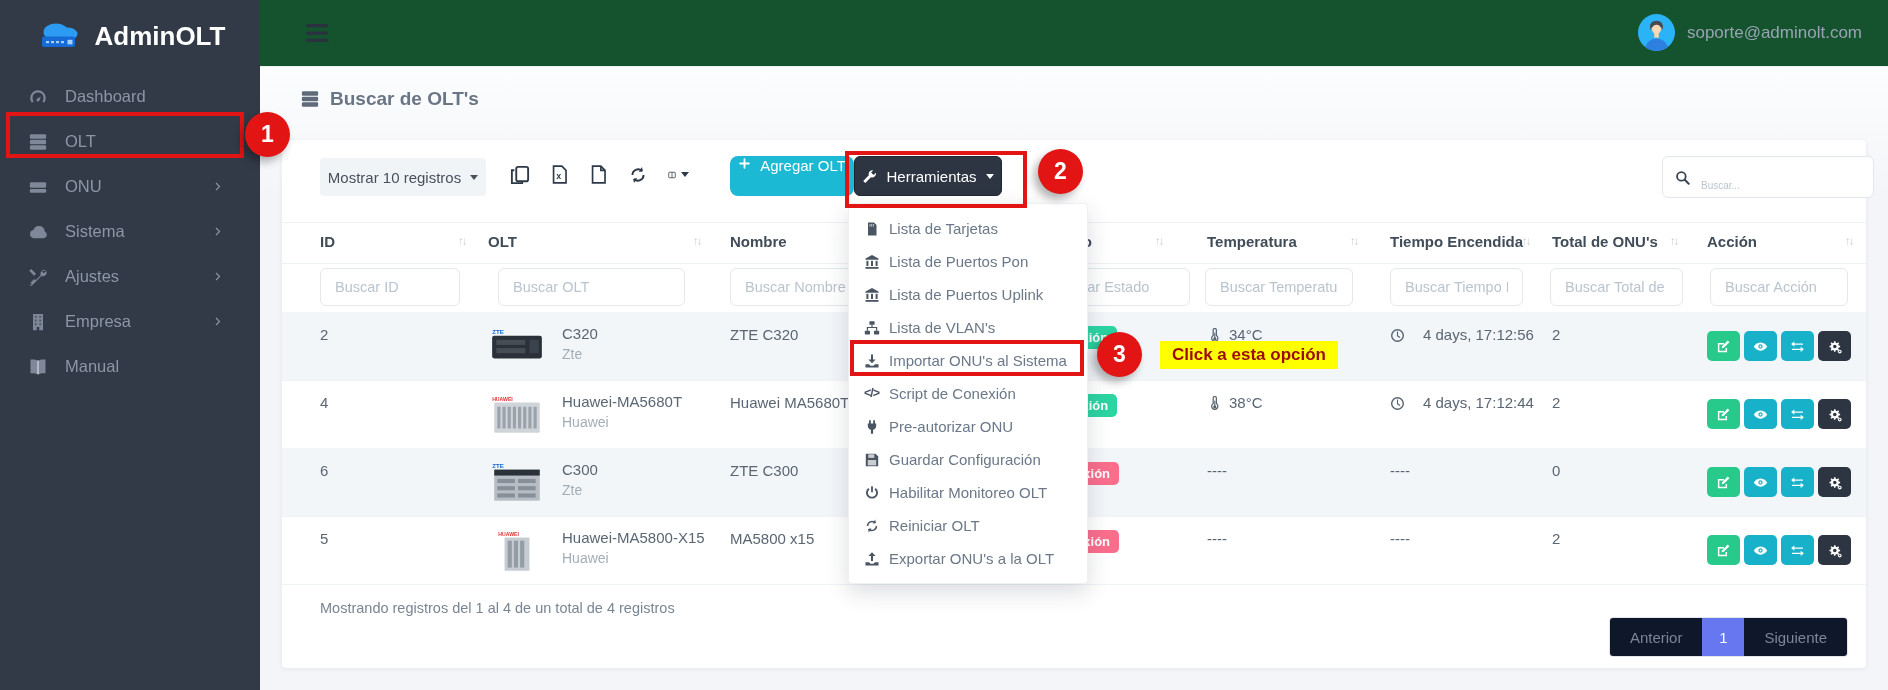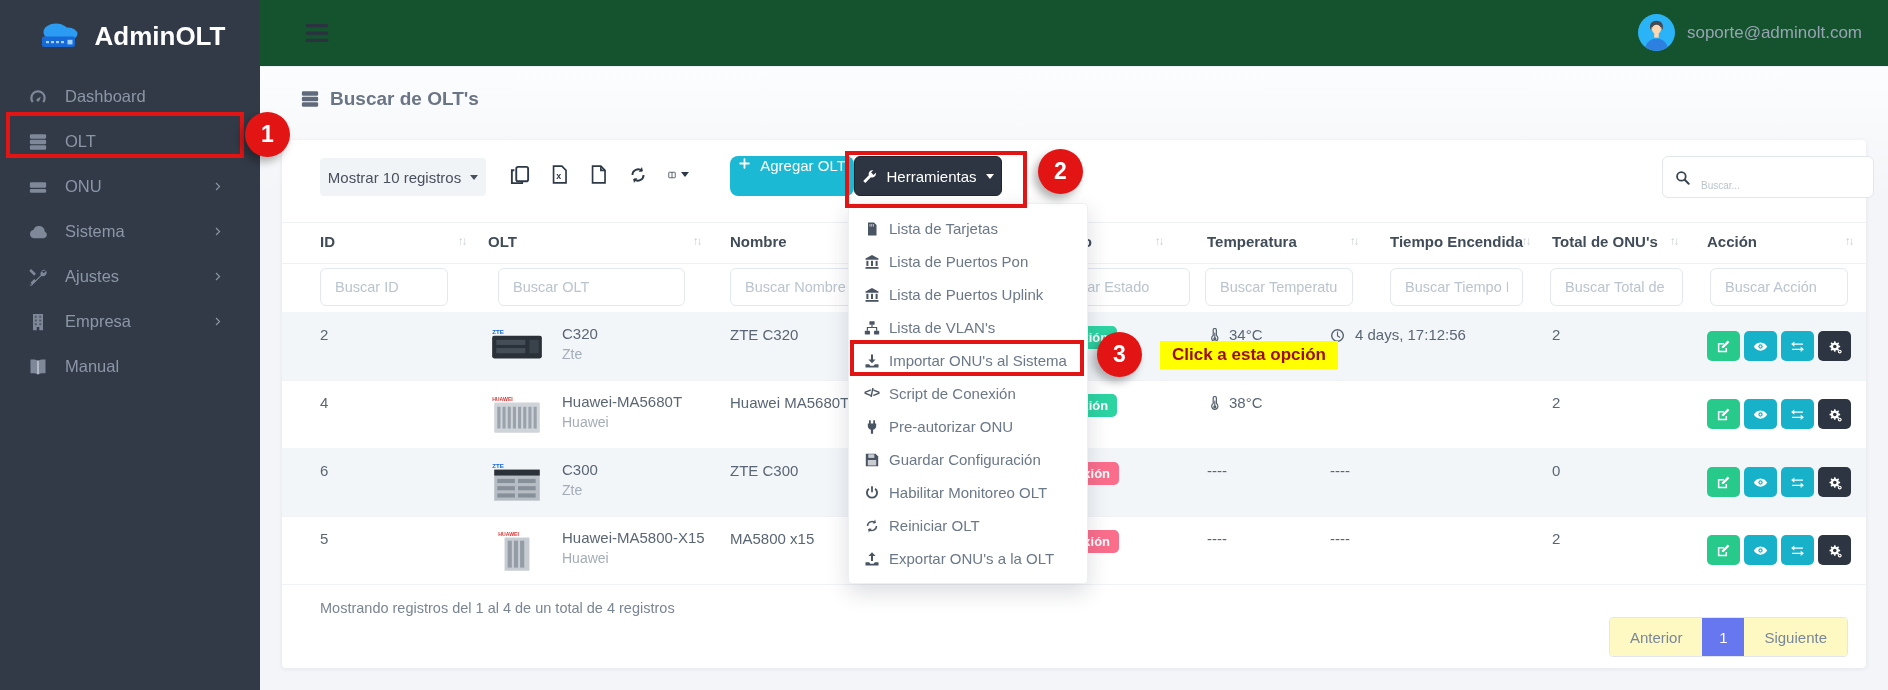--- a/index.html
+++ b/index.html
@@ -39,36 +39,36 @@
   
   .thead{position:absolute;left:0;top:82px;width:1584px;height:40px;border-top:1px solid #eef1f5;border-bottom:1px solid #eef1f5;}
   .th{position:absolute;top:10px;font-size:15px;font-weight:bold;color:#414c59;cursor:pointer;}
   .sort{position:absolute;top:12px;font-size:11.5px;color:#c7ced6;cursor:pointer;}
   .f-input{position:absolute;top:128px;height:38px;border:1px solid #e3e8ee;border-radius:6px;padding:0 14px;font-size:14.5px;color:#5a6673;background:#fff;outline:none;font-family:inherit;box-sizing:border-box;}
   .trow{position:absolute;left:0;width:1584px;height:68px;border-bottom:1px solid #f0f3f6;}
   .trow.alt{background:#f3f6f9;}
   .cell{position:absolute;top:0;height:100%;display:flex;align-items:flex-start;padding-top:14px;font-size:15px;color:#5a6673;box-sizing:border-box;}
   .cell.mid{align-items:center;padding-top:0;}
   .cid{left:38px}.colt-img{left:206px;width:58px}.colt-txt{left:280px;flex-direction:column;align-items:flex-start;gap:4px;padding-top:13px}
-  .cnom{left:448px}.cest{left:736px}.ctem{left:925px;gap:7px}.ctie{left:1048px;gap:10px}.ctot{left:1270px}
+  .cnom{left:448px}.cest{left:736px}.ctem{left:925px;gap:7px}.ctie{left:1108px;gap:18px}.ctot{left:1270px}
   .cact{left:1425px;gap:4px;align-items:center;padding-top:0}
   .brand{color:#a3adb8;font-size:14px;}
   .device{width:58px;height:42px;display:block;}
   .mini-ico{width:15px;height:15px;color:#57636f;display:inline-flex;margin-top:2px;}
   .badge{display:inline-block;padding:4px 9px;border-radius:5px;color:#fff;font-size:13px;font-weight:bold;white-space:nowrap;}
   .badge[data-variant="green"]{background:var(--green-badge,#2cd4a2);margin-left:22px;}
   .badge[data-variant="pink"]{background:var(--pink-badge,#fa6e8c);}
   .abtn{width:33px;height:30px;border-radius:5px;border:none;display:flex;align-items:center;justify-content:center;color:#fff;cursor:pointer;padding:0;}
   .abtn .ico15{width:15px;height:15px;display:inline-flex;}
   .abtn.green{background:var(--green-btn,#27ca8a);}
   .abtn.teal{background:var(--teal-btn,#17b2c9);}
   .abtn.dark{background:var(--dark-btn,#2c3541);}
   .tfoot{position:absolute;left:38px;top:460px;font-size:14.5px;color:#7a8593;}
   .pager{position:absolute;right:18px;top:477px;display:flex;border:1px solid #e2e7ee;border-radius:4px;overflow:hidden;background:#fff;}
-  .pbtn{height:38px;display:flex;align-items:center;justify-content:center;font-size:15px;color:#7a8699;background:#fef9c3;padding:0 20px;cursor:pointer;border:none;font-family:inherit;}
+  .pbtn{height:38px;display:flex;align-items:center;justify-content:center;font-size:15px;color:#7a8699;background:#0f172a;padding:0 20px;cursor:pointer;border:none;font-family:inherit;}
   .pbtn.active{background:var(--pagination-active,#6777ef);color:#fff;padding:0;width:42px;}
   
   .dropdown{position:absolute;left:848px;top:203px;width:238px;background:#fff;border:1px solid #edf0f3;border-radius:4px;box-shadow:0 8px 22px rgba(30,40,60,.16);padding:8px 0;z-index:20;}
   .ditem{display:flex;align-items:center;gap:9px;height:33px;padding:0 15px;font-size:15px;color:#6b7888;cursor:pointer;white-space:nowrap;}
   .ditem .ico{width:16px;height:16px;color:#4a5563;display:inline-flex;flex:none;}
   .txt-ico{font-weight:bold;font-size:12.5px;letter-spacing:-1px;}
   
   .anno-box{position:absolute;border:4px solid var(--annotation-red,#e31414);z-index:40;pointer-events:none;box-sizing:border-box;}
   .marker{position:absolute;width:45px;height:45px;border-radius:50%;background:var(--annotation-red,#e31414);color:#fff;font-weight:bold;font-size:23px;display:flex;align-items:center;justify-content:center;z-index:41;box-shadow:-4px 5px 8px rgba(0,0,0,.3);}
   .callout{position:absolute;left:1160px;top:341px;background:var(--callout-bg,#ffff00);color:var(--callout-text,#9c0b0b);font-size:17px;font-weight:bold;padding:4px 12px;z-index:41;white-space:nowrap;}
@@ -314,21 +314,21 @@
       <span class="th" style="left:925px">Temperatura</span>
         <span class="sort" style="left:1068px"><span style="letter-spacing:-2px">↑↓</span></span>
       <span class="th" style="left:1108px">Tiempo Encendida</span>
         <span class="sort" style="left:1240px"><span style="letter-spacing:-2px">↑↓</span></span>
       <span class="th" style="left:1270px">Total de ONU's</span>
         <span class="sort" style="left:1388px"><span style="letter-spacing:-2px">↑↓</span></span>
       <span class="th" style="left:1425px">Acción</span>
         <span class="sort" style="left:1563px"><span style="letter-spacing:-2px">↑↓</span></span>
     </div>
 
-    <input class="f-input" style="left: 38px; width: 128px;" placeholder="Buscar ID">
+    <input class="f-input" style="left: 38px; width: 140px;" placeholder="Buscar ID">
     <input class="f-input" style="left: 216px; width: 187px; border-radius: 6px;" placeholder="Buscar OLT">
     <input class="f-input" style="left: 448px; width: 200px;" placeholder="Buscar Nombre">
     <input class="f-input" style="left: 758px; width: 150px;" placeholder="Buscar Estado">
     <input class="f-input" style="left: 923px; width: 148px;" placeholder="Buscar Temperatura">
     <input class="f-input" style="left: 1108px; width: 133px;" placeholder="Buscar Tiempo Encendida">
     <input class="f-input" style="left: 1268px; width: 133px;" placeholder="Buscar Total de ONU's">
     <input class="f-input" style="left: 1428px; width: 138px;" placeholder="Buscar Acción">
 
     <div class="trow alt" style="top:172px">
       <div class="cell cid">2</div>
@@ -441,20 +441,29 @@
       <div class="cell ctem">
           <span class="mini-ico">
             <svg viewBox="0 0 16 16" width="100%" height="100%" fill="currentColor">
               <path d="M6.6 2.2a1.7 1.7 0 0 1 3.4 0v5.9a3.3 3.3 0 1 1-3.4 0z" fill="none" stroke="currentColor" stroke-width="1.3"></path>
               <circle cx="8.3" cy="11.6" r="1.7"></circle>
               <rect x="7.7" y="5" width="1.2" height="6"></rect>
             </svg>
           </span>
           <span>38°C</span>
         </div>
+      <div class="cell ctie">
+          <span class="mini-ico">
+            <svg viewBox="0 0 16 16" width="100%" height="100%" fill="currentColor">
+              <circle cx="8" cy="8" r="6.2" fill="none" stroke="currentColor" stroke-width="1.5"></circle>
+              <path d="M7.4 3.8h1.2v4.3l2.5 1.5-.6 1L7.4 8.8z"></path>
+            </svg>
+          </span>
+          <span>4 days, 17:12:44</span>
+        </div>
       <div class="cell ctot">2</div>
       <div class="cell cact mid">
         <button class="abtn green">
             <span class="ico15">
               <svg viewBox="0 0 16 16" width="100%" height="100%" fill="currentColor">
                 <path d="M2 4.2h6.5v1.6H3.6v6.6h6.6V9.5h1.6V14H2z"></path>
                 <path d="M6.6 7.6l5.9-5.9 1.8 1.8-5.9 5.9L6 9.8z"></path>
               </svg>
             </span>
           </button>

